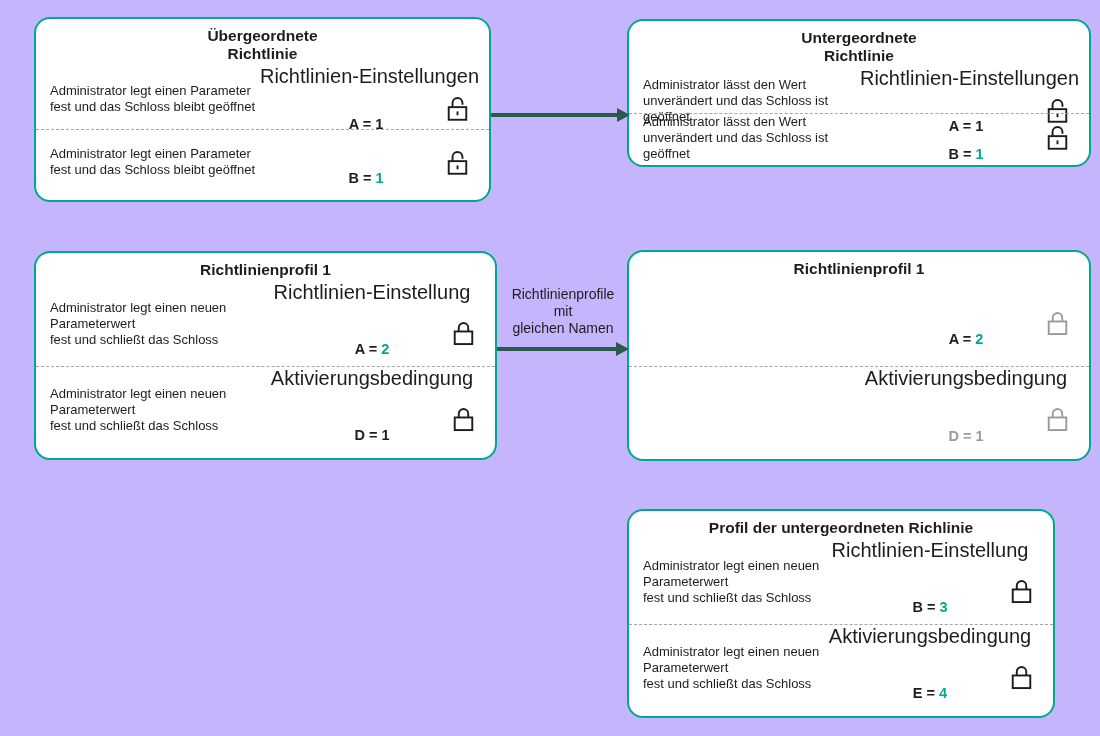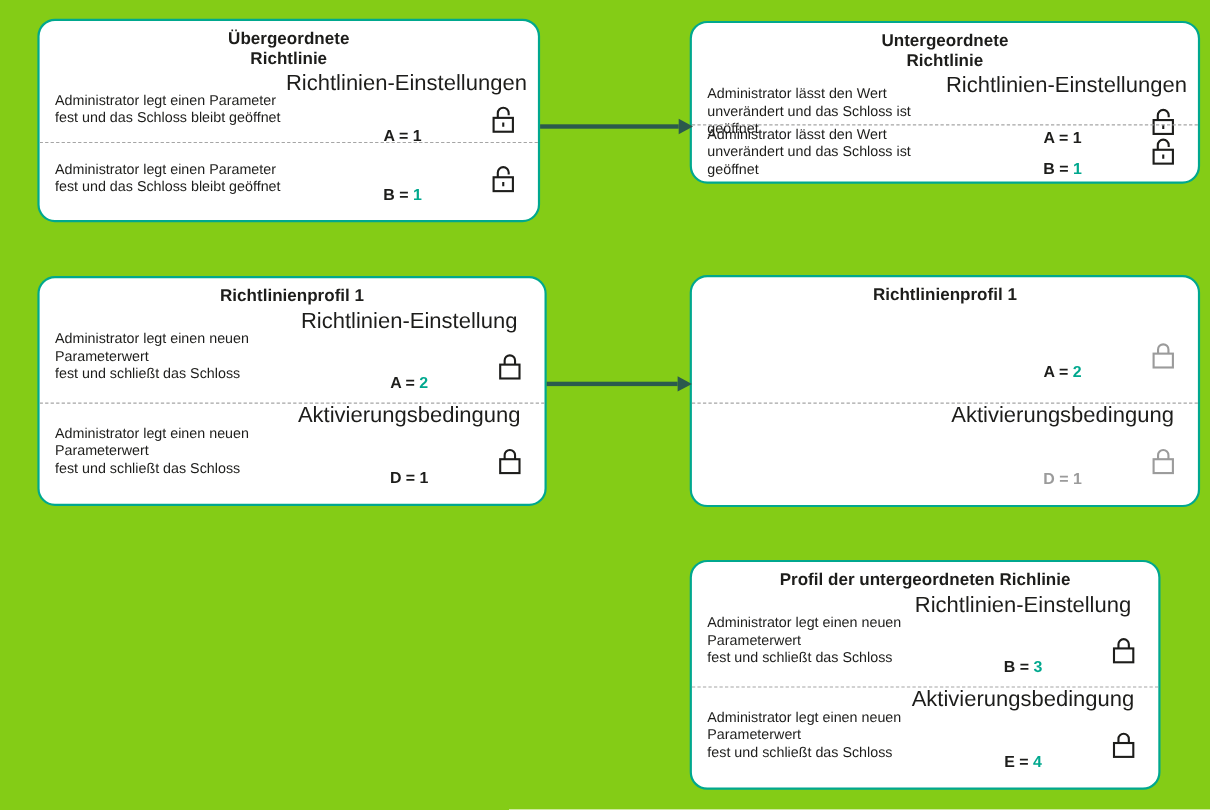--- a/index.html
+++ b/index.html
@@ -1,17 +1,17 @@
 <!DOCTYPE html>
 <html style="--accent-teal: #00A88E; --arrow-dark: #2B5A4D; --text-dark: #1D1D1B; --text-muted: #9B9B9B; --divider-gray: #A5A5A5;"><head>
 <meta charset="utf-8">
 <style>
   html,body{margin:0;padding:0;background:#ffffff;}
   #canvas{
-    position:relative;width:1100px;height:736px;background:#84cc16;overflow:hidden;
+    position:relative;width:1100px;height:736px;background:#c4b5fd;overflow:hidden;
     font-family:"Liberation Sans", sans-serif;color:var(--text-dark,#1D1D1B);
   }
   .box{
     position:absolute;background:#fff;border:2.5px solid var(--accent-teal,#00A88E);
     border-radius:16px;box-sizing:border-box;display:flex;flex-direction:column;
     padding:7px 0 6px 0;
   }
   .box-title{
     text-align:center;font-weight:700;font-size:15.5px;line-height:18px;
     white-space:pre-line;margin:1px 0 2px 0;flex:0 0 auto;
@@ -202,14 +202,17 @@
   </div>
 
   <div class="arrow" id="arrow-top" style="color: rgb(43, 90, 77);">
     <div class="arrow-shaft"></div>
     <div class="arrow-head"></div>
   </div>
   <div class="arrow" id="arrow-middle" style="color: rgb(43, 90, 77);">
     <div class="arrow-shaft"></div>
     <div class="arrow-head"></div>
   </div>
+  <div class="arrow-label" id="arrow-middle-label">Richtlinienprofile
+mit
+gleichen Namen</div>
 
 </div>
 
 </body></html>

